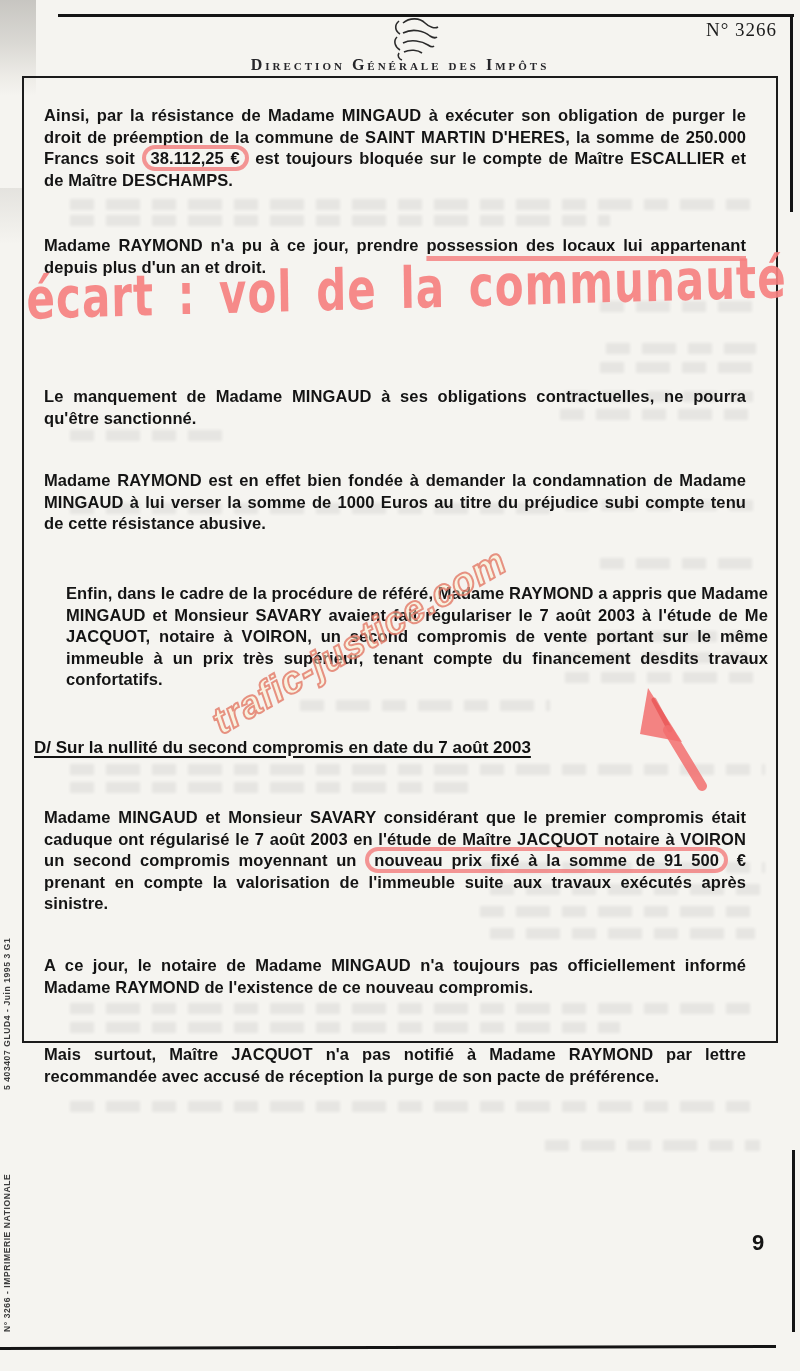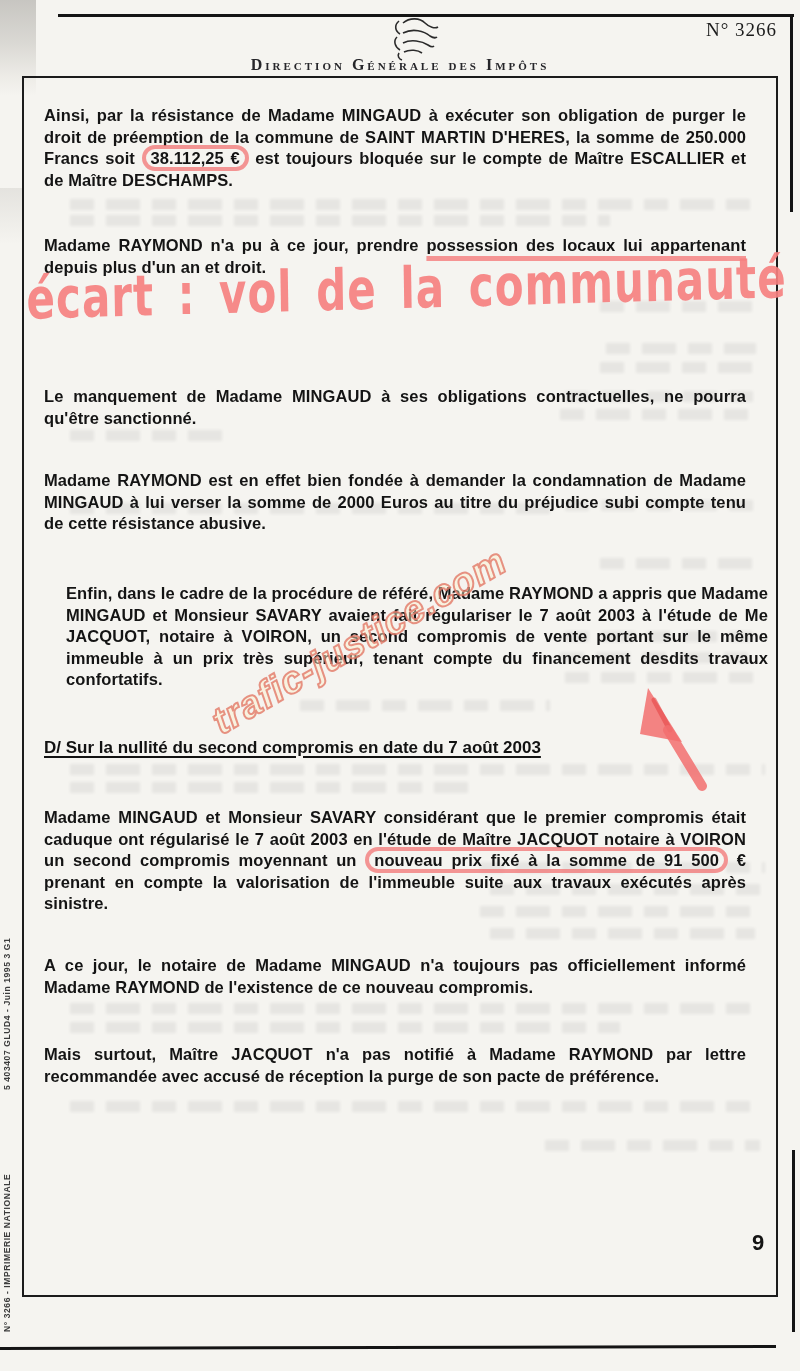--- a/index.html
+++ b/index.html
@@ -36,31 +36,31 @@
     position:absolute; left:0; top:56px; width:800px;
     text-align:center;
     font-family:"Liberation Serif", serif;
     font-variant:small-caps;
     font-weight:600;
     font-size:16px; letter-spacing:3px; color:#26262a;
   }
   
   .content-box {
     position:absolute; left:22px; top:76px;
-    width:756px; height:1221px;
+    width:756px; height:967px;
     border:2px solid #1b1b1b;
   }
   .para {
     position:absolute; left:20px; width:702px;
     font-size:16.5px; line-height:21.5px;
     font-weight:600; letter-spacing:.1px;
     text-align:justify; color:#141414;
   }
   .heading {
-    position:absolute; left:20px; width:702px;
+    position:absolute; left:10px; width:702px;
     font-size:17px; font-weight:bold;
     text-decoration:underline; text-underline-offset:3px; text-decoration-thickness:2px;
     color:#121212;
   }
   .circled {
     border:4px solid rgba(242,124,124,.8);
     border-radius:14px;
     padding:0 5px;
     box-decoration-break:clone; -webkit-box-decoration-break:clone;
   }
@@ -170,21 +170,21 @@
 
 <div class="content-box">
 
   <p class="para" style="top:27px;"><span>Ainsi, par la résistance de Madame MINGAUD à exécuter son obligation de purger le droit de préemption de la commune de SAINT MARTIN D'HERES, la somme de 250.000 Francs soit </span><span class="circled">38.112,25 €</span><span> est toujours bloquée sur le compte de Maître ESCALLIER et de Maître DESCHAMPS.</span></p>
 
   <p class="para" style="top:157px;"><span>Madame RAYMOND n'a pu à ce jour, prendre </span><span class="red-underline">possession des locaux lui appartenant</span><span> depuis plus d'un an et droit.</span></p>
 
 
   <p class="para" style="top:308px;">Le manquement de Madame MINGAUD à ses obligations contractuelles, ne pourra qu'être sanctionné.</p>
 
-  <p class="para" style="top:392px;">Madame RAYMOND est en effet bien fondée à demander la condamnation de Madame MINGAUD à lui verser la somme de 2000 Euros au titre du préjudice subi compte tenu de cette résistance abusive.</p>
+  <p class="para" style="top:392px;">Madame RAYMOND est en effet bien fondée à demander la condamnation de Madame MINGAUD à lui verser la somme de 1000 Euros au titre du préjudice subi compte tenu de cette résistance abusive.</p>
 
   <p class="para" style="top:505px;margin-left:22px;">Enfin, dans le cadre de la procédure de référé, Madame RAYMOND a appris que Madame MINGAUD et Monsieur SAVARY avaient fait régulariser le 7 août 2003 à l'étude de Me JACQUOT, notaire à VOIRON,  un second compromis de vente portant sur le même immeuble à un prix très supérieur, tenant compte du financement desdits travaux confortatifs.</p>
 
   <h2 class="heading" style="top:660px;">D/ Sur la nullité du second compromis en date du 7 août 2003</h2>
 
   <p class="para" style="top:729px;"><span>Madame MINGAUD et Monsieur SAVARY considérant que le premier compromis était caduque ont régularisé le 7 août 2003 en l'étude de Maître JACQUOT notaire à VOIRON un second compromis moyennant un </span><span class="circled">nouveau prix fixé à la somme de 91 500</span><span> € prenant en compte la valorisation de l'immeuble suite aux travaux exécutés après sinistre.</span></p>
 
   <p class="para" style="top:877px;">A ce jour, le notaire de Madame MINGAUD n'a toujours pas officiellement informé Madame RAYMOND de l'existence de ce nouveau compromis.</p>
 
   <p class="para" style="top:966px;">Mais surtout, Maître JACQUOT n'a pas notifié à Madame RAYMOND par lettre recommandée avec accusé de réception la purge de son pacte de préférence.</p>

